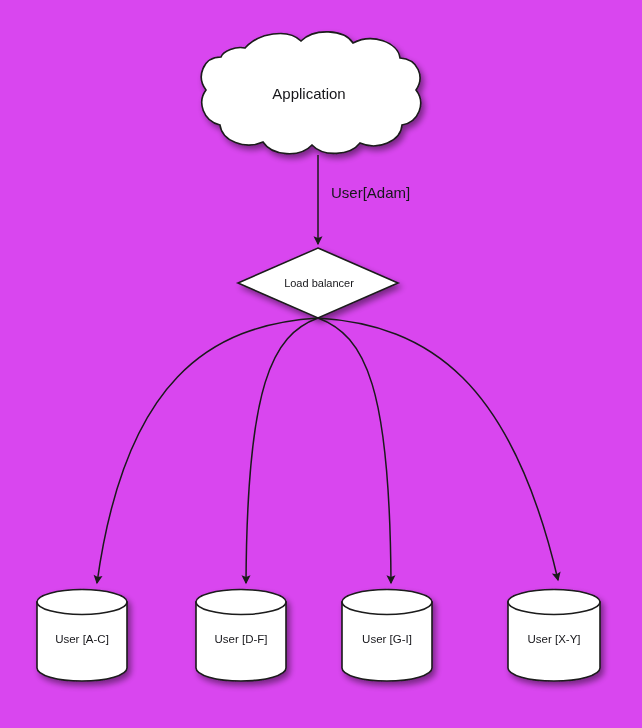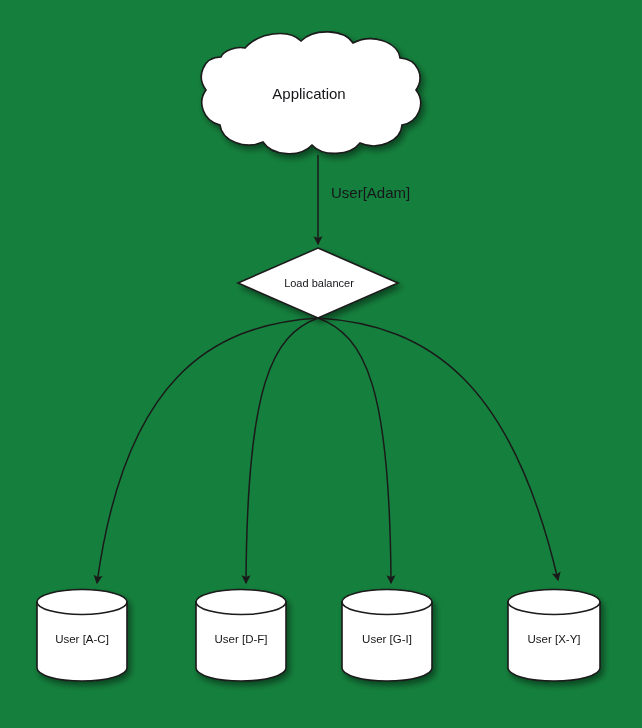--- a/index.html
+++ b/index.html
@@ -8,21 +8,21 @@
     background: #ffffff;
   }
   body {
     font-family: "Liberation Sans", sans-serif;
     -webkit-font-smoothing: antialiased;
   }
   #canvas {
     position: relative;
     width: 642px;
     height: 728px;
-    background: #15803d;
+    background: #d946ef;
     overflow: hidden;
   }
   #diagram-svg {
     position: absolute;
     left: 0;
     top: 0;
     width: 642px;
     height: 728px;
   }
   .shape-fill {

